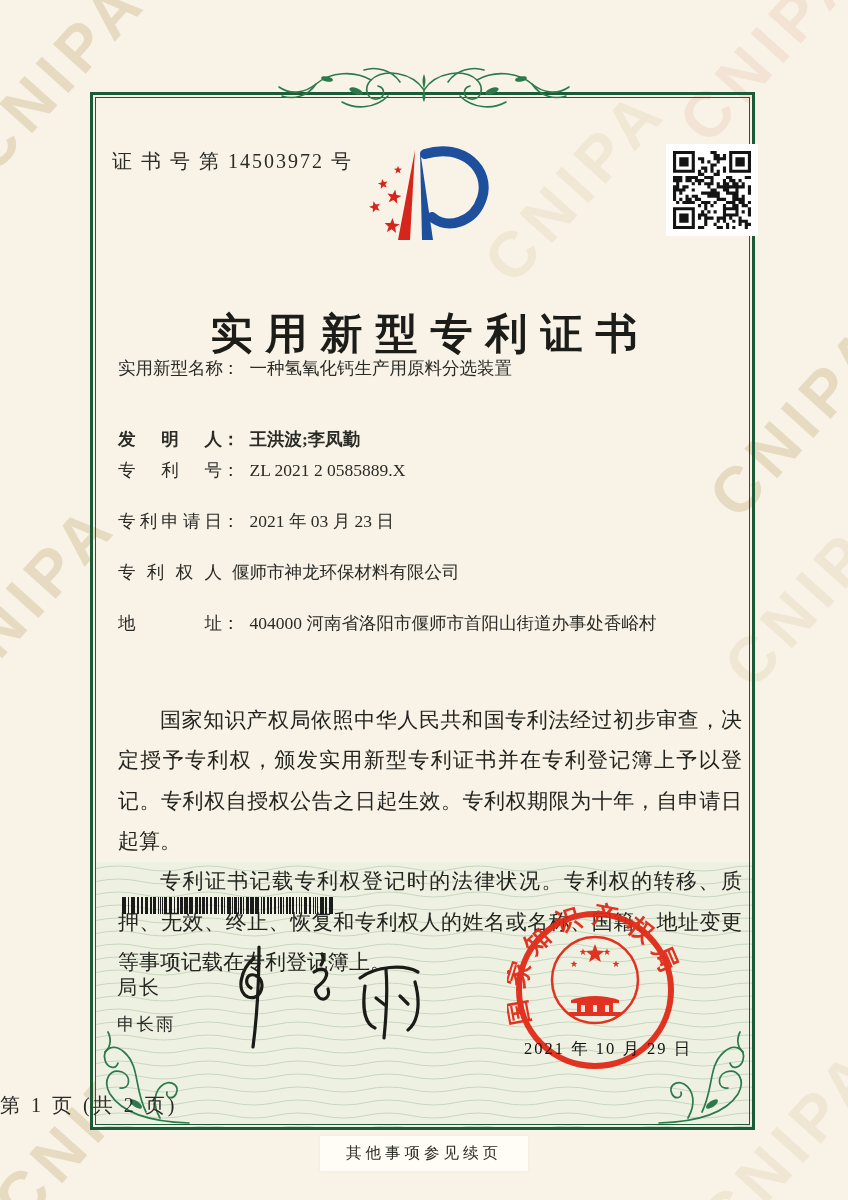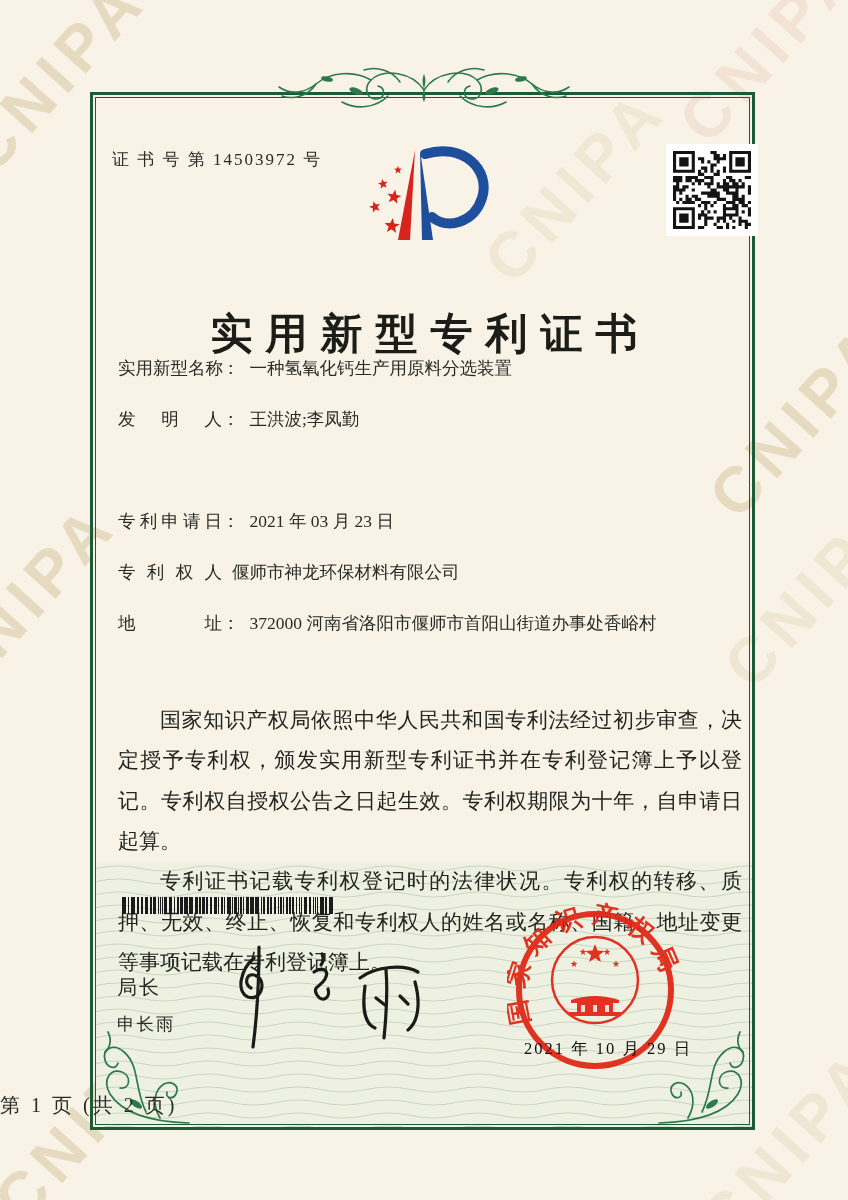--- a/index.html
+++ b/index.html
@@ -25,21 +25,21 @@
   .frame-inner{
     position:absolute; inset:2px; border:1px solid #1c5b38;
   }
   
   .band{
     position:absolute; left:96px; top:862px; width:656px; height:266px; z-index:2;
   }
   .content{ position:absolute; inset:0; z-index:4; }
   .cert-no{
     position:absolute; left:112px; top:148px;
-    font-size:17px; letter-spacing:2px;
+    font-size:20px; letter-spacing:2px;
   }
   .logo{ position:absolute; left:342px; top:140px; }
   .qr-pad{
     position:absolute; left:666px; top:144px; width:92px; height:92px;
     background:#ffffff; display:flex; align-items:center; justify-content:center;
   }
   .doc-title{
     position:absolute; left:0; top:258px; width:100%;
     text-align:center; font-size:42px; font-weight:bold;
     letter-spacing:13px; text-indent:13px; color:#1c1c18;margin-top:48px;
@@ -164,31 +164,34 @@
         <rect width="75" height="75" fill="#fff"></rect>
         <path id="qr-path" fill="#141414" d="M0,0h3v3h-3zM0,3h3v3h-3zM0,6h3v3h-3zM0,9h3v3h-3zM0,12h3v3h-3zM0,15h3v3h-3zM0,18h3v3h-3zM3,0h3v3h-3zM3,18h3v3h-3zM6,0h3v3h-3zM6,6h3v3h-3zM6,9h3v3h-3zM6,12h3v3h-3zM6,18h3v3h-3zM9,0h3v3h-3zM9,6h3v3h-3zM9,9h3v3h-3zM9,12h3v3h-3zM9,18h3v3h-3zM12,0h3v3h-3zM12,6h3v3h-3zM12,9h3v3h-3zM12,12h3v3h-3zM12,18h3v3h-3zM15,0h3v3h-3zM15,18h3v3h-3zM18,0h3v3h-3zM18,3h3v3h-3zM18,6h3v3h-3zM18,9h3v3h-3zM18,12h3v3h-3zM18,15h3v3h-3zM18,18h3v3h-3zM54,0h3v3h-3zM54,3h3v3h-3zM54,6h3v3h-3zM54,9h3v3h-3zM54,12h3v3h-3zM54,15h3v3h-3zM54,18h3v3h-3zM57,0h3v3h-3zM57,18h3v3h-3zM60,0h3v3h-3zM60,6h3v3h-3zM60,9h3v3h-3zM60,12h3v3h-3zM60,18h3v3h-3zM63,0h3v3h-3zM63,6h3v3h-3zM63,9h3v3h-3zM63,12h3v3h-3zM63,18h3v3h-3zM66,0h3v3h-3zM66,6h3v3h-3zM66,9h3v3h-3zM66,12h3v3h-3zM66,18h3v3h-3zM69,0h3v3h-3zM69,18h3v3h-3zM72,0h3v3h-3zM72,3h3v3h-3zM72,6h3v3h-3zM72,9h3v3h-3zM72,12h3v3h-3zM72,15h3v3h-3zM72,18h3v3h-3zM0,54h3v3h-3zM0,57h3v3h-3zM0,60h3v3h-3zM0,63h3v3h-3zM0,66h3v3h-3zM0,69h3v3h-3zM0,72h3v3h-3zM3,54h3v3h-3zM3,72h3v3h-3zM6,54h3v3h-3zM6,60h3v3h-3zM6,63h3v3h-3zM6,66h3v3h-3zM6,72h3v3h-3zM9,54h3v3h-3zM9,60h3v3h-3zM9,63h3v3h-3zM9,66h3v3h-3zM9,72h3v3h-3zM12,54h3v3h-3zM12,60h3v3h-3zM12,63h3v3h-3zM12,66h3v3h-3zM12,72h3v3h-3zM15,54h3v3h-3zM15,72h3v3h-3zM18,54h3v3h-3zM18,57h3v3h-3zM18,60h3v3h-3zM18,63h3v3h-3zM18,66h3v3h-3zM18,69h3v3h-3zM18,72h3v3h-3zM36,0h3v3h-3zM39,0h3v3h-3zM39,3h3v3h-3zM42,3h3v3h-3zM48,3h3v3h-3zM24,6h3v3h-3zM27,6h3v3h-3zM39,6h3v3h-3zM42,6h3v3h-3zM45,6h3v3h-3zM48,6h3v3h-3zM27,9h3v3h-3zM33,9h3v3h-3zM42,9h3v3h-3zM36,12h3v3h-3zM39,12h3v3h-3zM27,15h3v3h-3zM30,15h3v3h-3zM36,15h3v3h-3zM48,15h3v3h-3zM24,18h3v3h-3zM30,18h3v3h-3zM36,18h3v3h-3zM42,18h3v3h-3zM48,18h3v3h-3zM24,21h3v3h-3zM27,21h3v3h-3zM39,21h3v3h-3zM42,21h3v3h-3zM0,24h3v3h-3zM3,24h3v3h-3zM6,24h3v3h-3zM12,24h3v3h-3zM15,24h3v3h-3zM18,24h3v3h-3zM21,24h3v3h-3zM30,24h3v3h-3zM33,24h3v3h-3zM36,24h3v3h-3zM51,24h3v3h-3zM54,24h3v3h-3zM69,24h3v3h-3zM72,24h3v3h-3zM0,27h3v3h-3zM3,27h3v3h-3zM6,27h3v3h-3zM12,27h3v3h-3zM15,27h3v3h-3zM21,27h3v3h-3zM24,27h3v3h-3zM27,27h3v3h-3zM36,27h3v3h-3zM48,27h3v3h-3zM54,27h3v3h-3zM57,27h3v3h-3zM63,27h3v3h-3zM3,30h3v3h-3zM18,30h3v3h-3zM24,30h3v3h-3zM30,30h3v3h-3zM33,30h3v3h-3zM36,30h3v3h-3zM42,30h3v3h-3zM48,30h3v3h-3zM51,30h3v3h-3zM57,30h3v3h-3zM60,30h3v3h-3zM66,30h3v3h-3zM0,33h3v3h-3zM3,33h3v3h-3zM9,33h3v3h-3zM12,33h3v3h-3zM33,33h3v3h-3zM42,33h3v3h-3zM45,33h3v3h-3zM48,33h3v3h-3zM51,33h3v3h-3zM54,33h3v3h-3zM57,33h3v3h-3zM60,33h3v3h-3zM63,33h3v3h-3zM66,33h3v3h-3zM72,33h3v3h-3zM0,36h3v3h-3zM3,36h3v3h-3zM6,36h3v3h-3zM9,36h3v3h-3zM18,36h3v3h-3zM36,36h3v3h-3zM39,36h3v3h-3zM48,36h3v3h-3zM51,36h3v3h-3zM60,36h3v3h-3zM72,36h3v3h-3zM0,39h3v3h-3zM6,39h3v3h-3zM27,39h3v3h-3zM30,39h3v3h-3zM33,39h3v3h-3zM36,39h3v3h-3zM39,39h3v3h-3zM42,39h3v3h-3zM51,39h3v3h-3zM54,39h3v3h-3zM57,39h3v3h-3zM60,39h3v3h-3zM72,39h3v3h-3zM0,42h3v3h-3zM12,42h3v3h-3zM18,42h3v3h-3zM21,42h3v3h-3zM33,42h3v3h-3zM36,42h3v3h-3zM39,42h3v3h-3zM42,42h3v3h-3zM57,42h3v3h-3zM60,42h3v3h-3zM66,42h3v3h-3zM0,45h3v3h-3zM6,45h3v3h-3zM12,45h3v3h-3zM15,45h3v3h-3zM21,45h3v3h-3zM24,45h3v3h-3zM42,45h3v3h-3zM45,45h3v3h-3zM48,45h3v3h-3zM57,45h3v3h-3zM60,45h3v3h-3zM63,45h3v3h-3zM66,45h3v3h-3zM3,48h3v3h-3zM9,48h3v3h-3zM12,48h3v3h-3zM15,48h3v3h-3zM18,48h3v3h-3zM27,48h3v3h-3zM30,48h3v3h-3zM33,48h3v3h-3zM39,48h3v3h-3zM51,48h3v3h-3zM54,48h3v3h-3zM57,48h3v3h-3zM63,48h3v3h-3zM66,48h3v3h-3zM72,48h3v3h-3zM24,51h3v3h-3zM30,51h3v3h-3zM36,51h3v3h-3zM48,51h3v3h-3zM57,51h3v3h-3zM60,51h3v3h-3zM66,51h3v3h-3zM69,51h3v3h-3zM30,54h3v3h-3zM48,54h3v3h-3zM51,54h3v3h-3zM54,54h3v3h-3zM57,54h3v3h-3zM60,54h3v3h-3zM72,54h3v3h-3zM27,57h3v3h-3zM33,57h3v3h-3zM39,57h3v3h-3zM48,57h3v3h-3zM60,57h3v3h-3zM66,57h3v3h-3zM72,57h3v3h-3zM24,60h3v3h-3zM27,60h3v3h-3zM30,60h3v3h-3zM48,60h3v3h-3zM51,60h3v3h-3zM54,60h3v3h-3zM57,60h3v3h-3zM60,60h3v3h-3zM72,60h3v3h-3zM24,63h3v3h-3zM30,63h3v3h-3zM33,63h3v3h-3zM36,63h3v3h-3zM42,63h3v3h-3zM45,63h3v3h-3zM48,63h3v3h-3zM54,63h3v3h-3zM63,63h3v3h-3zM30,66h3v3h-3zM42,66h3v3h-3zM48,66h3v3h-3zM57,66h3v3h-3zM63,66h3v3h-3zM66,66h3v3h-3zM69,66h3v3h-3zM30,69h3v3h-3zM39,69h3v3h-3zM51,69h3v3h-3zM63,69h3v3h-3zM69,69h3v3h-3zM72,69h3v3h-3zM24,72h3v3h-3zM27,72h3v3h-3zM42,72h3v3h-3zM45,72h3v3h-3zM51,72h3v3h-3zM57,72h3v3h-3zM69,72h3v3h-3z"></path>
       </svg>
     </div>
 
     <div class="doc-title">实用新型专利证书</div>
 
     <div class="field-row" style="top:356px;">
       <span class="lab">实用新型名称</span><span class="colon">：</span><span>一种氢氧化钙生产用原料分选装置</span>
     </div>
-    <div class="field-row" style="top:407px;">
+    <div class="field-row" style="top:427px;font-weight:bold;">
       <span class="lab">发明人</span><span class="colon">：</span><span>王洪波;李凤勤</span>
+    </div>
+    <div class="field-row" style="top:458px;">
+      <span class="lab">专利号</span><span class="colon">：</span><span>ZL 2021 2 0585889.X</span>
     </div>
     <div class="field-row" style="top:509px;">
       <span class="lab">专利申请日</span><span class="colon">：</span><span>2021 年 03 月 23 日</span>
     </div>
     <div class="field-row" style="top:560px;">
       <span class="lab">专利权人</span><span class="colon"></span><span>偃师市神龙环保材料有限公司</span>
     </div>
     <div class="field-row" style="top:611px;">
-      <span class="lab">地址</span><span class="colon">：</span><span>372000 河南省洛阳市偃师市首阳山街道办事处香峪村</span>
+      <span class="lab">地址</span><span class="colon">：</span><span>404000 河南省洛阳市偃师市首阳山街道办事处香峪村</span>
     </div>
 
     <div class="paras">
       <p>国家知识产权局依照中华人民共和国专利法经过初步审查，决定授予专利权，颁发实用新型专利证书并在专利登记簿上予以登记。专利权自授权公告之日起生效。专利权期限为十年，自申请日起算。</p>
       <p>专利证书记载专利权登记时的法律状况。专利权的转移、质押、无效、终止、恢复和专利权人的姓名或名称、国籍、地址变更等事项记载在专利登记簿上。</p>
     </div>
 
     <svg class="barcode" id="barcode-svg" width="213" height="17" viewBox="0 0 213 17">
       <path id="barcode-path" fill="#1a1a1a" d="M0,0h4v17h-4zM6,0h1v17h-1zM9,0h4v17h-4zM15,0h2v17h-2zM19,0h2v17h-2zM23,0h3v17h-3zM28,0h2v17h-2zM31,0h3v17h-3zM36,0h1v17h-1zM38,0h1v17h-1zM40,0h1v17h-1zM42,0h3v17h-3zM47,0h3v17h-3zM52,0h1v17h-1zM55,0h2v17h-2zM58,0h3v17h-3zM62,0h4v17h-4zM67,0h4v17h-4zM73,0h3v17h-3zM77,0h2v17h-2zM80,0h3v17h-3zM84,0h2v17h-2zM88,0h2v17h-2zM92,0h3v17h-3zM96,0h1v17h-1zM99,0h2v17h-2zM102,0h1v17h-1zM105,0h4v17h-4zM110,0h1v17h-1zM112,0h3v17h-3zM116,0h1v17h-1zM118,0h2v17h-2zM121,0h1v17h-1zM124,0h3v17h-3zM128,0h4v17h-4zM133,0h4v17h-4zM139,0h1v17h-1zM141,0h2v17h-2zM145,0h2v17h-2zM148,0h2v17h-2zM152,0h2v17h-2zM156,0h1v17h-1zM158,0h2v17h-2zM161,0h1v17h-1zM164,0h2v17h-2zM167,0h2v17h-2zM170,0h2v17h-2zM174,0h1v17h-1zM177,0h1v17h-1zM179,0h1v17h-1zM182,0h3v17h-3zM187,0h2v17h-2zM191,0h1v17h-1zM193,0h1v17h-1zM195,0h1v17h-1zM198,0h4v17h-4zM203,0h2v17h-2zM207,0h4v17h-4z"></path>
     </svg>
@@ -230,13 +233,14 @@
         <rect x="86" y="103" width="4" height="7" fill="#fff" opacity=".85"></rect>
         <rect x="98" y="103" width="4" height="7" fill="#fff" opacity=".85"></rect>
         <rect x="62" y="110" width="52" height="4"></rect>
       </g>
     </svg>
     <div class="seal-date">2021 年 10 月 29 日</div>
 
     <div class="page-num">第 1 页 (共 2 页)</div>
   </div>
 
+  <div class="cont-box">其他事项参见续页</div>
 </div>
 
 </body></html>

